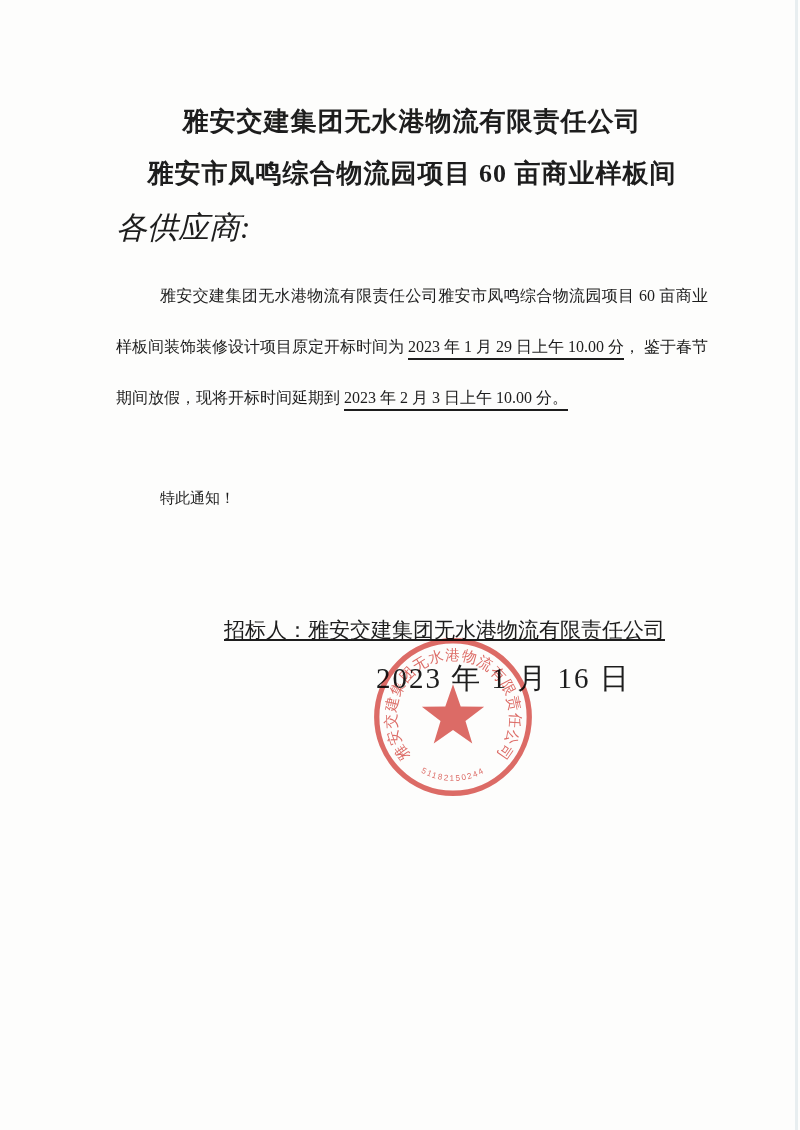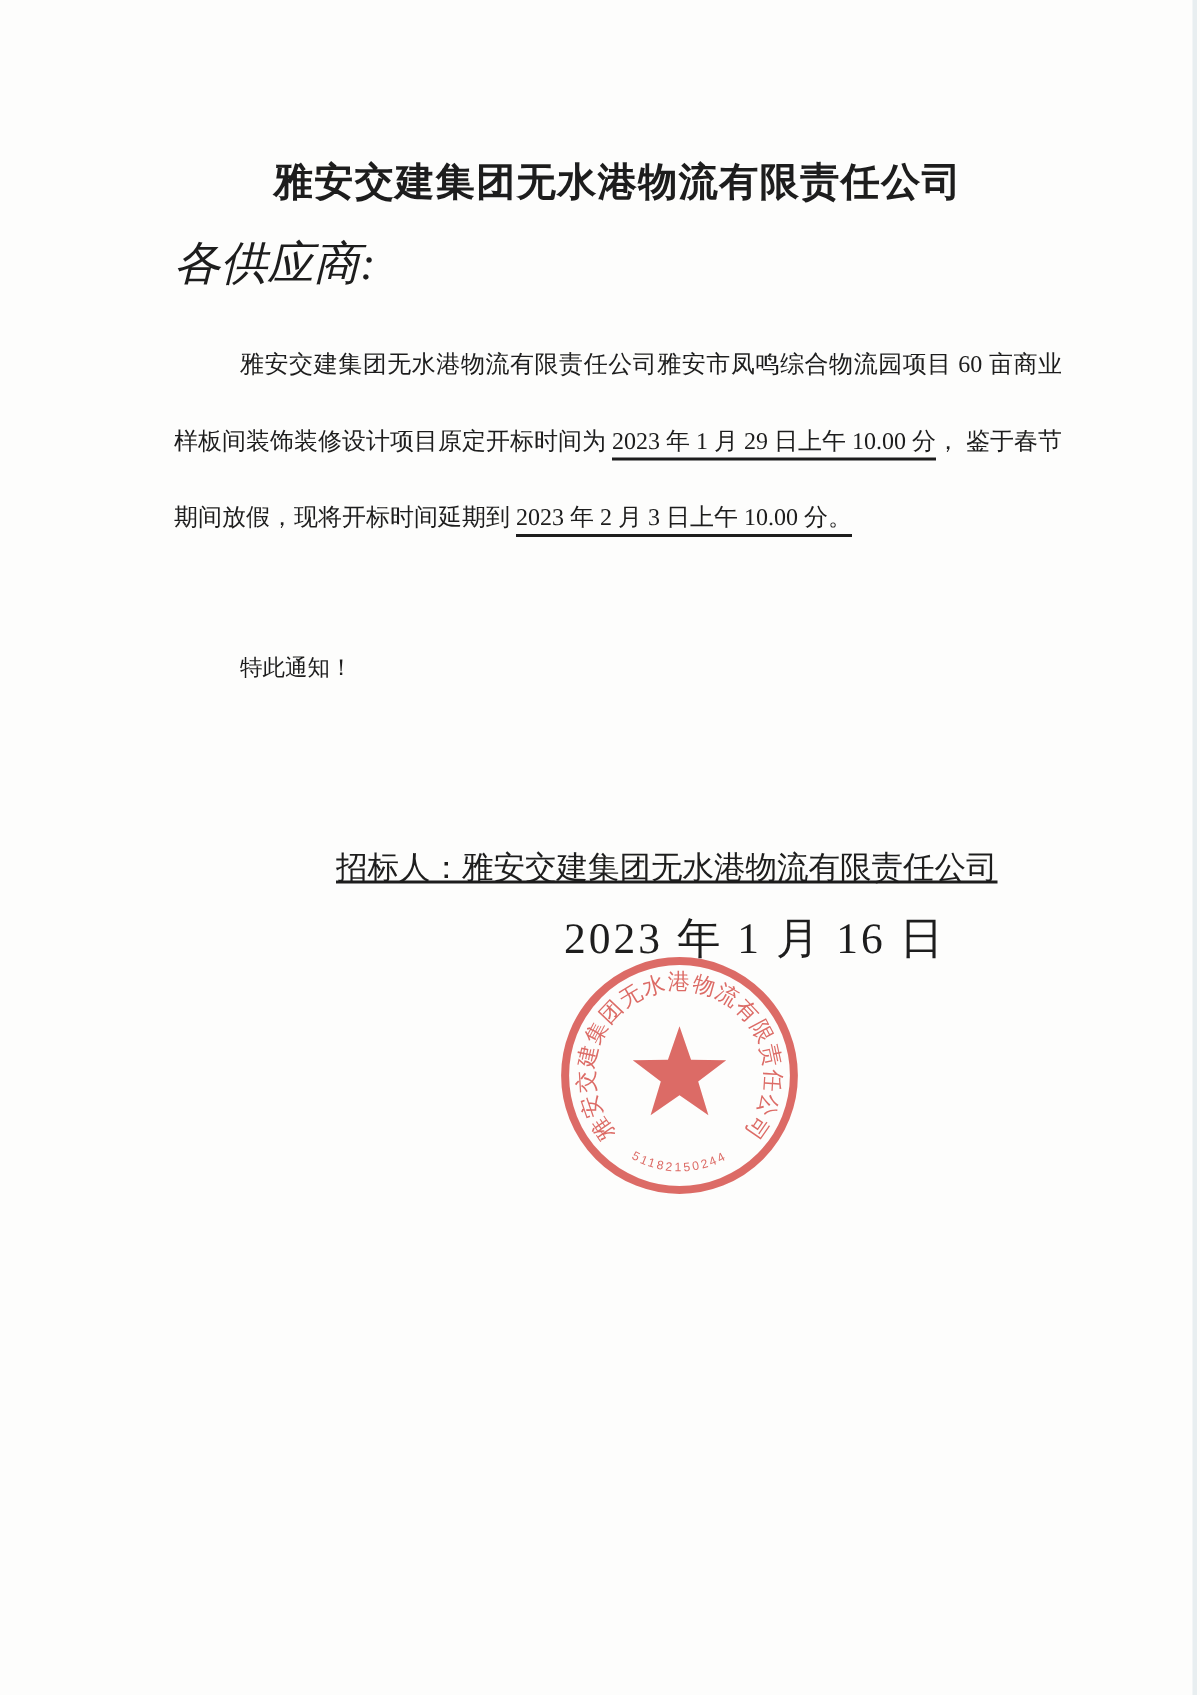--- a/index.html
+++ b/index.html
@@ -84,20 +84,21 @@
 <body>
 
 <div class="page">
 
   <div class="scan-edge"></div>
 
   <div class="content">
 
     <div class="title">
       <div>雅安交建集团无水港物流有限责任公司</div>
+      <div>雅安市凤鸣综合物流园项目 60 亩商业样板间</div>
     </div>
 
     <div class="salutation">各供应商:</div>
 
     <p class="para"><span>雅安交建集团无水港物流有限责任公司雅安市凤鸣综合物流园项目 60 亩商业样板间装饰装修设计项目原定开标时间为 </span><span class="ul">2023 年 1 月 29 日上午 10.00 分</span><span>， 鉴于春节期间放假，现将开标时间延期到 </span><span class="ul">2023 年 2 月 3 日上午 10.00 分。</span></p>
 
     <div class="notice">特此通知！</div>
 
     <div class="sig-line"><span>招标人：</span><span>雅安交建集团无水港物流有限责任公司</span></div>
 

